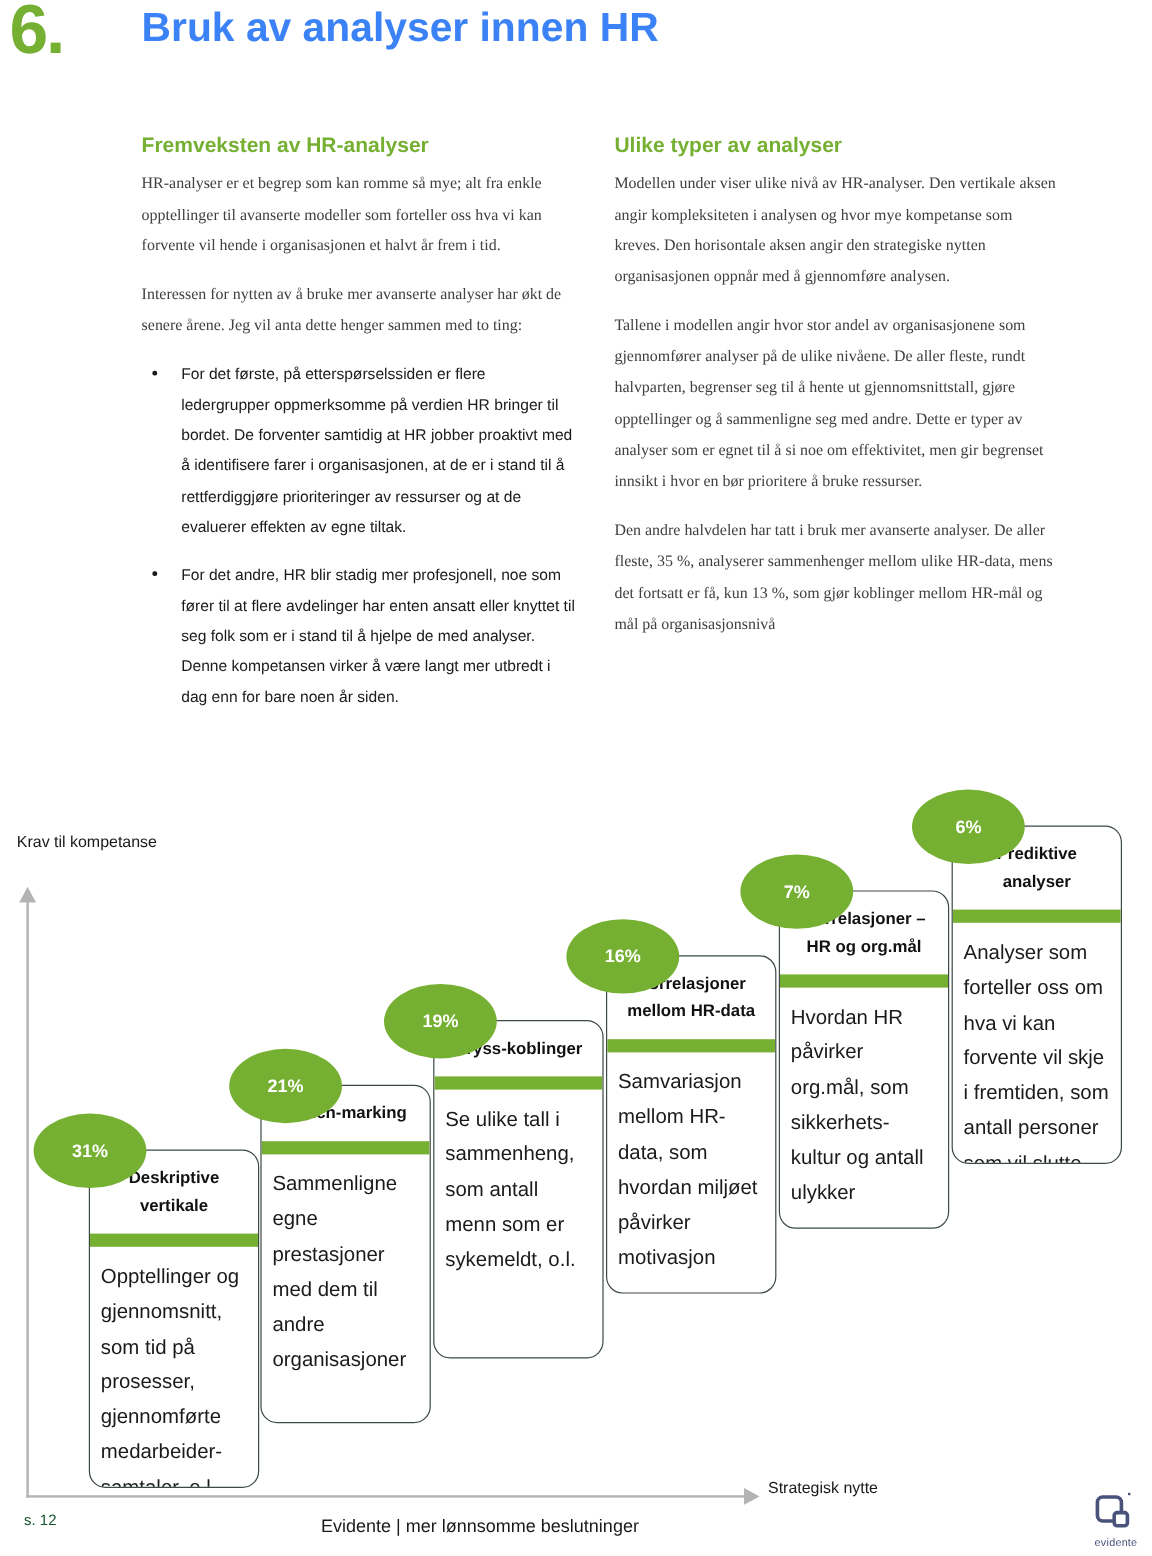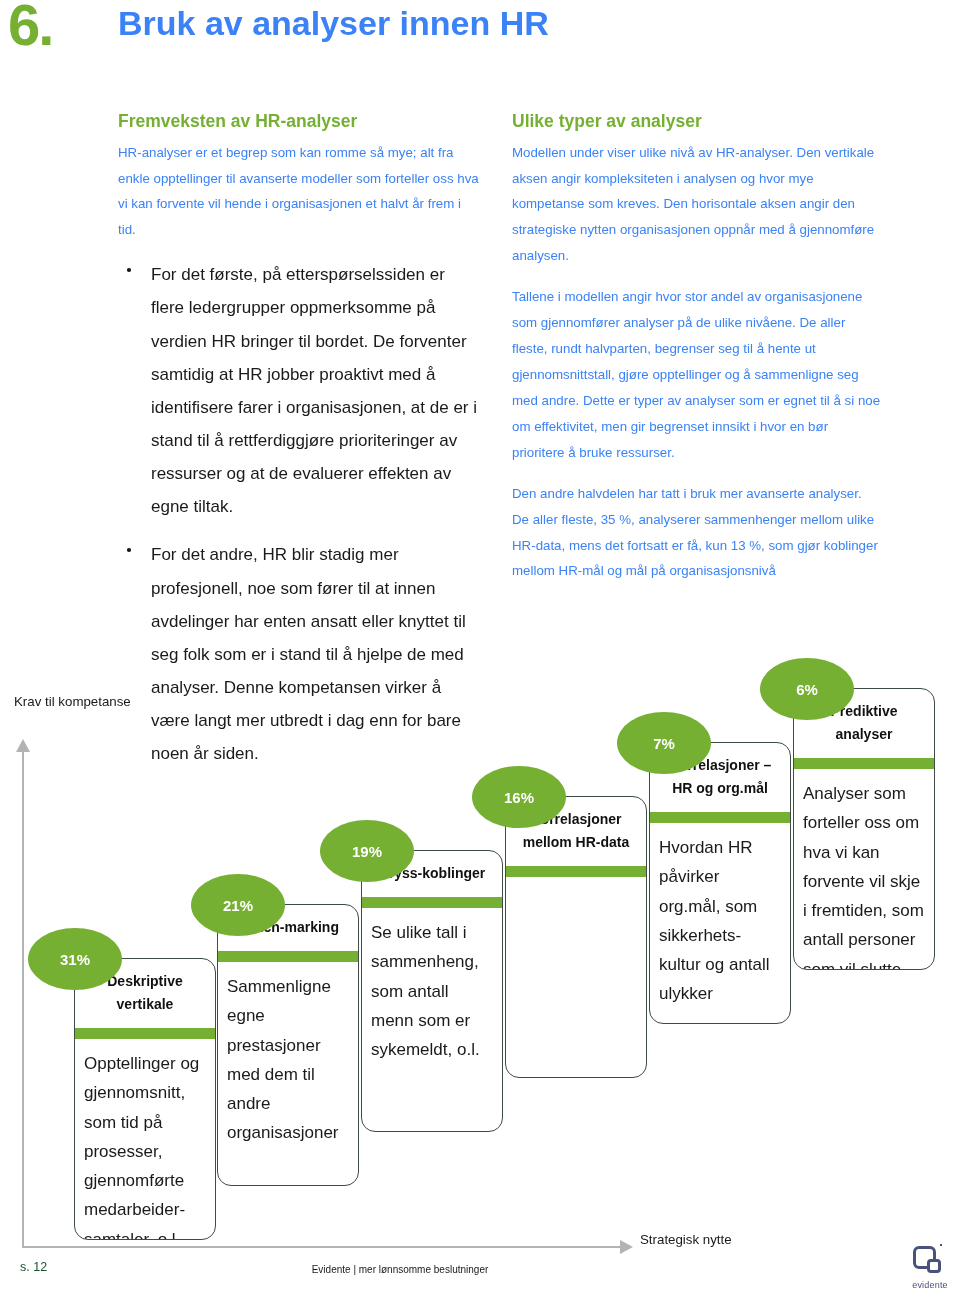--- a/index.html
+++ b/index.html
@@ -28,26 +28,27 @@
   
   .col { position: absolute; }
   #col-left  { left: 118px; top: 110px; width: 362px; }
   #col-right { left: 512px; top: 110px; width: 370px; }
 
   .sec-head {
     font-size: 17.5px; font-weight: 700; color: #76b033;
     margin-bottom: 6px; line-height: 1.35;
   }
   .para {
-    font-size: 13.3px; line-height: 1.95; color: #3b82f6;
+    font-size: 13.3px; line-height: 1.95; color: #404040;
     margin-bottom: 15px;
+    font-family: Liberation Serif, serif;
   }
   .bullets { list-style: none; margin-bottom: 14px; }
   .bullets li {
-    font-size: 17px; line-height: 1.95; color: #1a1a1a;
+    font-size: 13px; line-height: 1.95; color: #1a1a1a;
     position: relative; padding-left: 33px; margin-bottom: 15px;
   }
   .bullets li .dot {
     position: absolute; left: 9px; top: 10px;
     width: 3.5px; height: 3.5px; border-radius: 50%; background: #1a1a1a;
   }
 
   
   #diagram { position: absolute; left: 0; top: 640px; width: 904px; height: 610px; }
 
@@ -111,21 +112,21 @@
   }
 
   
   #footer { position: absolute; left: 0; top: 1258px; width: 960px; }
   #footer-page {
     position: absolute; left: 8px; top: 2px;
     font-size: 12.5px; color: #14532d; margin-left: 12px;
   }
   #footer-center {
     position: absolute; left: 0; top: 6px; width: 800px;
-    text-align: center; font-size: 10px; color: #1a1a1a;
+    text-align: center; font-size: 15px; color: #1a1a1a;
   }
   #footer-logo {
     position: absolute; left: 908px; top: -12px;
     width: 44px; text-align: center;
   }
   #footer-logo .mark { position: relative; width: 34px; height: 32px; margin: 0 auto; }
   #footer-logo .mark .sq-big {
     position: absolute; left: 0; top: 0; width: 23px; height: 23px;
     border: 3.5px solid #49527a; border-radius: 6px;
   }
@@ -145,28 +146,29 @@
 <body>
 
 <div id="header">
   <div id="chapter-number">6.</div>
   <div id="page-title">Bruk av analyser innen HR</div>
 </div>
 
 <div class="col" id="col-left">
   <div class="sec-head">Fremveksten av HR-analyser</div>
   <div class="para">HR-analyser er et begrep som kan romme så mye; alt fra enkle opptellinger til avanserte modeller som forteller oss hva vi kan forvente vil hende i organisasjonen et halvt år frem i tid.</div>
+  <div class="para">Interessen for nytten av å bruke mer avanserte analyser har økt de senere årene. Jeg vil anta dette henger sammen med to ting:</div>
   <ul class="bullets">
     <li>
       <span class="dot"></span>
       <span>For det første, på etterspørselssiden er flere ledergrupper oppmerksomme på verdien HR bringer til bordet. De forventer samtidig at HR jobber proaktivt med å identifisere farer i organisasjonen, at de er i stand til å rettferdiggjøre prioriteringer av ressurser og at de evaluerer effekten av egne tiltak.</span>
     </li>
     <li>
       <span class="dot"></span>
-      <span>For det andre, HR blir stadig mer profesjonell, noe som fører til at innen avdelinger har enten ansatt eller knyttet til seg folk som er i stand til å hjelpe de med analyser. Denne kompetansen virker å være langt mer utbredt i dag enn for bare noen år siden.</span>
+      <span>For det andre, HR blir stadig mer profesjonell, noe som fører til at flere avdelinger har enten ansatt eller knyttet til seg folk som er i stand til å hjelpe de med analyser. Denne kompetansen virker å være langt mer utbredt i dag enn for bare noen år siden.</span>
     </li>
   </ul>
 </div>
 
 <div class="col" id="col-right">
   <div class="sec-head">Ulike typer av analyser</div>
   <div class="para">Modellen under viser ulike nivå av HR-analyser. Den vertikale aksen angir kompleksiteten i analysen og hvor mye kompetanse som kreves. Den horisontale aksen angir den strategiske nytten organisasjonen oppnår med å gjennomføre analysen.</div>
   <div class="para">Tallene i modellen angir hvor stor andel av organisasjonene som gjennomfører analyser på de ulike nivåene. De aller fleste, rundt halvparten, begrenser seg til å hente ut gjennomsnittstall, gjøre opptellinger og å sammenligne seg med andre. Dette er typer av analyser som er egnet til å si noe om effektivitet, men gir begrenset innsikt i hvor en bør prioritere å bruke ressurser.</div>
   <div class="para">Den andre halvdelen har tatt i bruk mer avanserte analyser. De aller fleste, 35 %, analyserer sammenhenger mellom ulike HR-data, mens det fortsatt er få, kun 13 %, som gjør koblinger mellom HR-mål og mål på organisasjonsnivå</div>
 </div>
@@ -198,20 +200,21 @@
   <div class="card" style="left:361px; top:210px; width:142px; height:282px;">
     <div class="card-title">Kryss-koblinger</div>
     <div class="card-rule"></div>
     <div class="card-body">Se ulike tall i sammenheng, som antall menn som er sykemeldt, o.l.</div>
   </div>
 
   <div class="bubble" style="left:472px; top:126px;">16%</div>
   <div class="card" style="left:505px; top:156px; width:142px; height:282px;">
     <div class="card-title">Korrelasjoner mellom HR-data</div>
     <div class="card-rule"></div>
+    <div class="card-body">Samvariasjon mellom HR-data, som hvordan miljøet påvirker motivasjon</div>
   </div>
 
   <div class="bubble" style="left:617px; top:72px;">7%</div>
   <div class="card" style="left:649px; top:102px; width:142px; height:282px;">
     <div class="card-title">Korrelasjoner – HR og org.mål</div>
     <div class="card-rule"></div>
     <div class="card-body">Hvordan HR påvirker org.mål, som sikkerhets-kultur og antall ulykker</div>
   </div>
 
   <div class="bubble" style="left:760px; top:18px;">6%</div>

